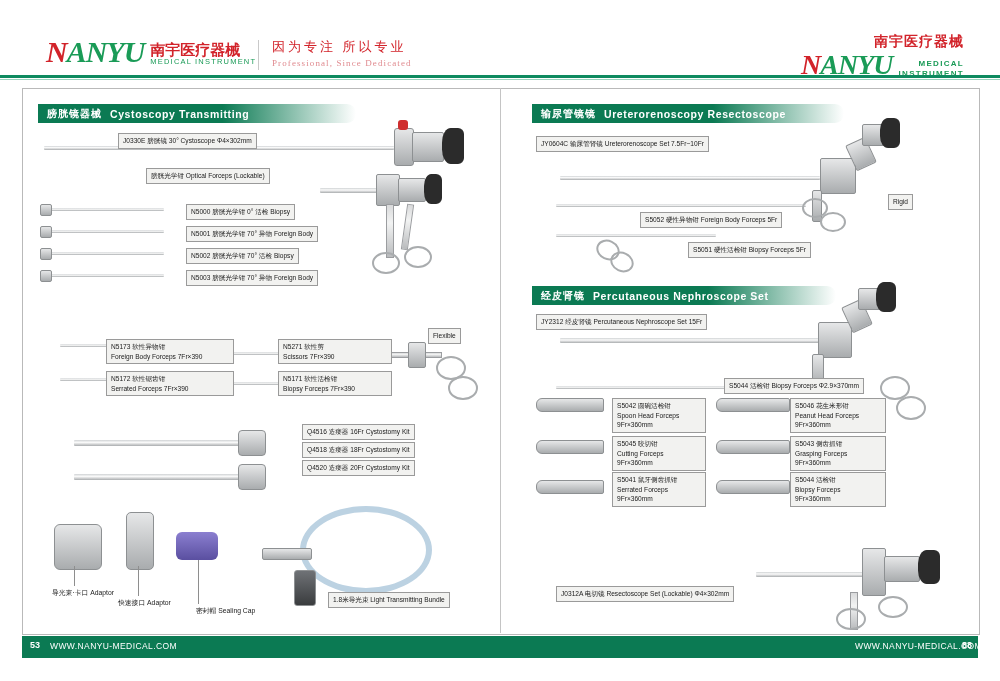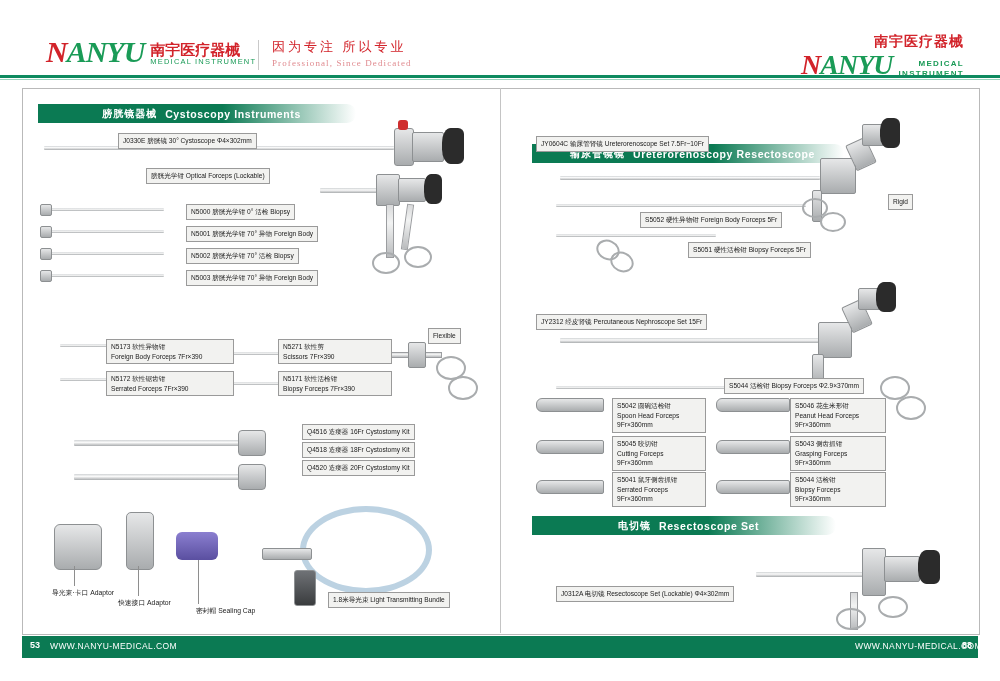--- a/index.html
+++ b/index.html
@@ -54,21 +54,21 @@
   .fnum.r{left:962px;}
   .fweb{position:absolute;top:5px;color:#ffffff;font-size:8.5px;letter-spacing:.4px;}
   .fweb.l{left:50px;}
   .fweb.r{left:855px;}
 
   
   .sect{
     position:absolute;height:19px;
     background:linear-gradient(to right,#0b7a53 0%,#0b7a53 58%,#ffffff 100%);
     border-radius:0 9px 9px 0;
-    display:flex;align-items:center;justify-content:center;
+    display:flex;align-items:center;
   }
   .sect .cn{color:#ffffff;font-size:10px;font-weight:bold;margin-left:9px;letter-spacing:1px;}
   .sect .en{color:#ffffff;font-size:10.5px;font-weight:bold;margin-left:8px;letter-spacing:.6px;}
 
   
   .lbl{
     position:absolute;background:#f2f2f0;border:1px solid #9a9a9a;
     font-size:6.6px;color:#1a1a1a;line-height:1.45;
     padding:2px 4px;white-space:nowrap;
   }
@@ -118,21 +118,21 @@
     </div>
     <div class="hdr-rule"></div>
     <div class="hdr-rule2"></div>
   </div>
 
   <div class="frame"></div>
   <div class="spine"></div>
 
   <div class="sect" style="left:38px;top:104px;width:318px;">
     <span class="cn">膀胱镜器械</span>
-    <span class="en">Cystoscopy Instruments</span>
+    <span class="en">Cystoscopy Transmitting</span>
   </div>
 
   <div class="rod" style="left:44px;top:146px;width:350px;height:4px;"></div>
   <div class="hub" style="left:394px;top:128px;width:18px;height:36px;border-radius:3px;"></div>
   <div class="cap" style="left:398px;top:120px;width:10px;height:10px;background:#cf2e2e;"></div>
   <div class="hub" style="left:412px;top:132px;width:30px;height:28px;"></div>
   <div class="eyecup" style="left:442px;top:128px;width:22px;height:36px;"></div>
   <div class="ln h" style="left:118px;top:148px;width:0px;"></div>
   <div class="lbl" style="left:118px;top:133px;">J0330E 膀胱镜 30°  Cystoscope  Φ4×302mm</div>
 
@@ -200,21 +200,21 @@
 
   <div class="plain" style="left:52px;top:588px;">导光束·卡口 Adaptor</div>
   <div class="plain" style="left:118px;top:598px;">快速接口 Adaptor</div>
   <div class="plain" style="left:196px;top:606px;">密封帽 Sealing Cap</div>
   <div class="lbl" style="left:328px;top:592px;">1.8米导光束  Light Transmitting Bundle</div>
 
   <div class="ln v" style="left:74px;top:566px;height:20px;"></div>
   <div class="ln v" style="left:138px;top:566px;height:30px;"></div>
   <div class="ln v" style="left:198px;top:560px;height:44px;"></div>
 
-  <div class="sect" style="left:532px;top:104px;width:312px;margin-top:40px;">
+  <div class="sect" style="left:532px;top:104px;width:312px;">
     <span class="cn">输尿管镜镜</span>
     <span class="en">Ureterorenoscopy Resectoscope</span>
   </div>
 
   <div class="rod" style="left:560px;top:176px;width:260px;height:4px;"></div>
   <div class="hub" style="left:820px;top:158px;width:34px;height:34px;"></div>
   <div class="hub" style="left:850px;top:140px;width:20px;height:26px;transform:rotate(-25deg);"></div>
   <div class="hub" style="left:862px;top:124px;width:24px;height:20px;"></div>
   <div class="eyecup" style="left:880px;top:118px;width:20px;height:30px;"></div>
   <div class="hub" style="left:812px;top:190px;width:8px;height:30px;"></div>
@@ -225,20 +225,24 @@
   <div class="ring" style="left:820px;top:212px;width:22px;height:16px;"></div>
   <div class="lbl" style="left:640px;top:212px;">S5052 硬性异物钳 Foreign Body Forceps 5Fr</div>
 
   <div class="rod" style="left:556px;top:234px;width:160px;height:3px;"></div>
   <div class="ring" style="left:596px;top:240px;width:20px;height:16px;transform:rotate(25deg);"></div>
   <div class="ring" style="left:610px;top:252px;width:20px;height:16px;transform:rotate(25deg);"></div>
   <div class="lbl" style="left:688px;top:242px;">S5051 硬性活检钳 Biopsy Forceps 5Fr</div>
 
   <div class="lbl" style="left:888px;top:194px;">Rigid</div>
 
+  <div class="sect" style="left:532px;top:286px;width:304px;">
+    <span class="cn">经皮肾镜</span>
+    <span class="en">Percutaneous Nephroscope Set</span>
+  </div>
 
   <div class="rod" style="left:560px;top:338px;width:260px;height:5px;"></div>
   <div class="hub" style="left:818px;top:322px;width:32px;height:34px;"></div>
   <div class="hub" style="left:846px;top:302px;width:20px;height:26px;transform:rotate(-25deg);"></div>
   <div class="hub" style="left:858px;top:288px;width:24px;height:20px;"></div>
   <div class="eyecup" style="left:876px;top:282px;width:20px;height:30px;"></div>
   <div class="hub" style="left:812px;top:354px;width:10px;height:30px;"></div>
   <div class="lbl" style="left:536px;top:314px;">JY2312 经皮肾镜 Percutaneous Nephroscope Set 15Fr</div>
 
   <div class="rod" style="left:556px;top:386px;width:300px;height:3px;"></div>
@@ -269,24 +273,20 @@
   <div class="hub" style="left:716px;top:440px;width:72px;height:12px;border-radius:6px 2px 2px 6px;"></div>
   <div class="lbl multi" style="left:790px;top:436px;width:86px;"><span style="white-space: pre-line;">S5043 侧齿抓钳
 Grasping Forceps
 9Fr×360mm</span></div>
 
   <div class="hub" style="left:716px;top:480px;width:72px;height:12px;border-radius:6px 2px 2px 6px;"></div>
   <div class="lbl multi" style="left:790px;top:472px;width:86px;"><span style="white-space: pre-line;">S5044 活检钳
 Biopsy Forceps
 9Fr×360mm</span></div>
 
-  <div class="sect" style="left:532px;top:516px;width:304px;">
-    <span class="cn">电切镜</span>
-    <span class="en">Resectoscope Set</span>
-  </div>
 
   <div class="rod" style="left:756px;top:572px;width:120px;height:5px;"></div>
   <div class="hub" style="left:862px;top:548px;width:22px;height:46px;"></div>
   <div class="hub" style="left:884px;top:556px;width:34px;height:24px;"></div>
   <div class="eyecup" style="left:918px;top:550px;width:22px;height:34px;"></div>
   <div class="shaft" style="left:850px;top:592px;width:6px;height:36px;"></div>
   <div class="ring" style="left:836px;top:608px;width:26px;height:18px;"></div>
   <div class="ring" style="left:878px;top:596px;width:26px;height:18px;"></div>
   <div class="lbl" style="left:556px;top:586px;">J0312A 电切镜 Resectoscope Set (Lockable)  Φ4×302mm</div>
 

